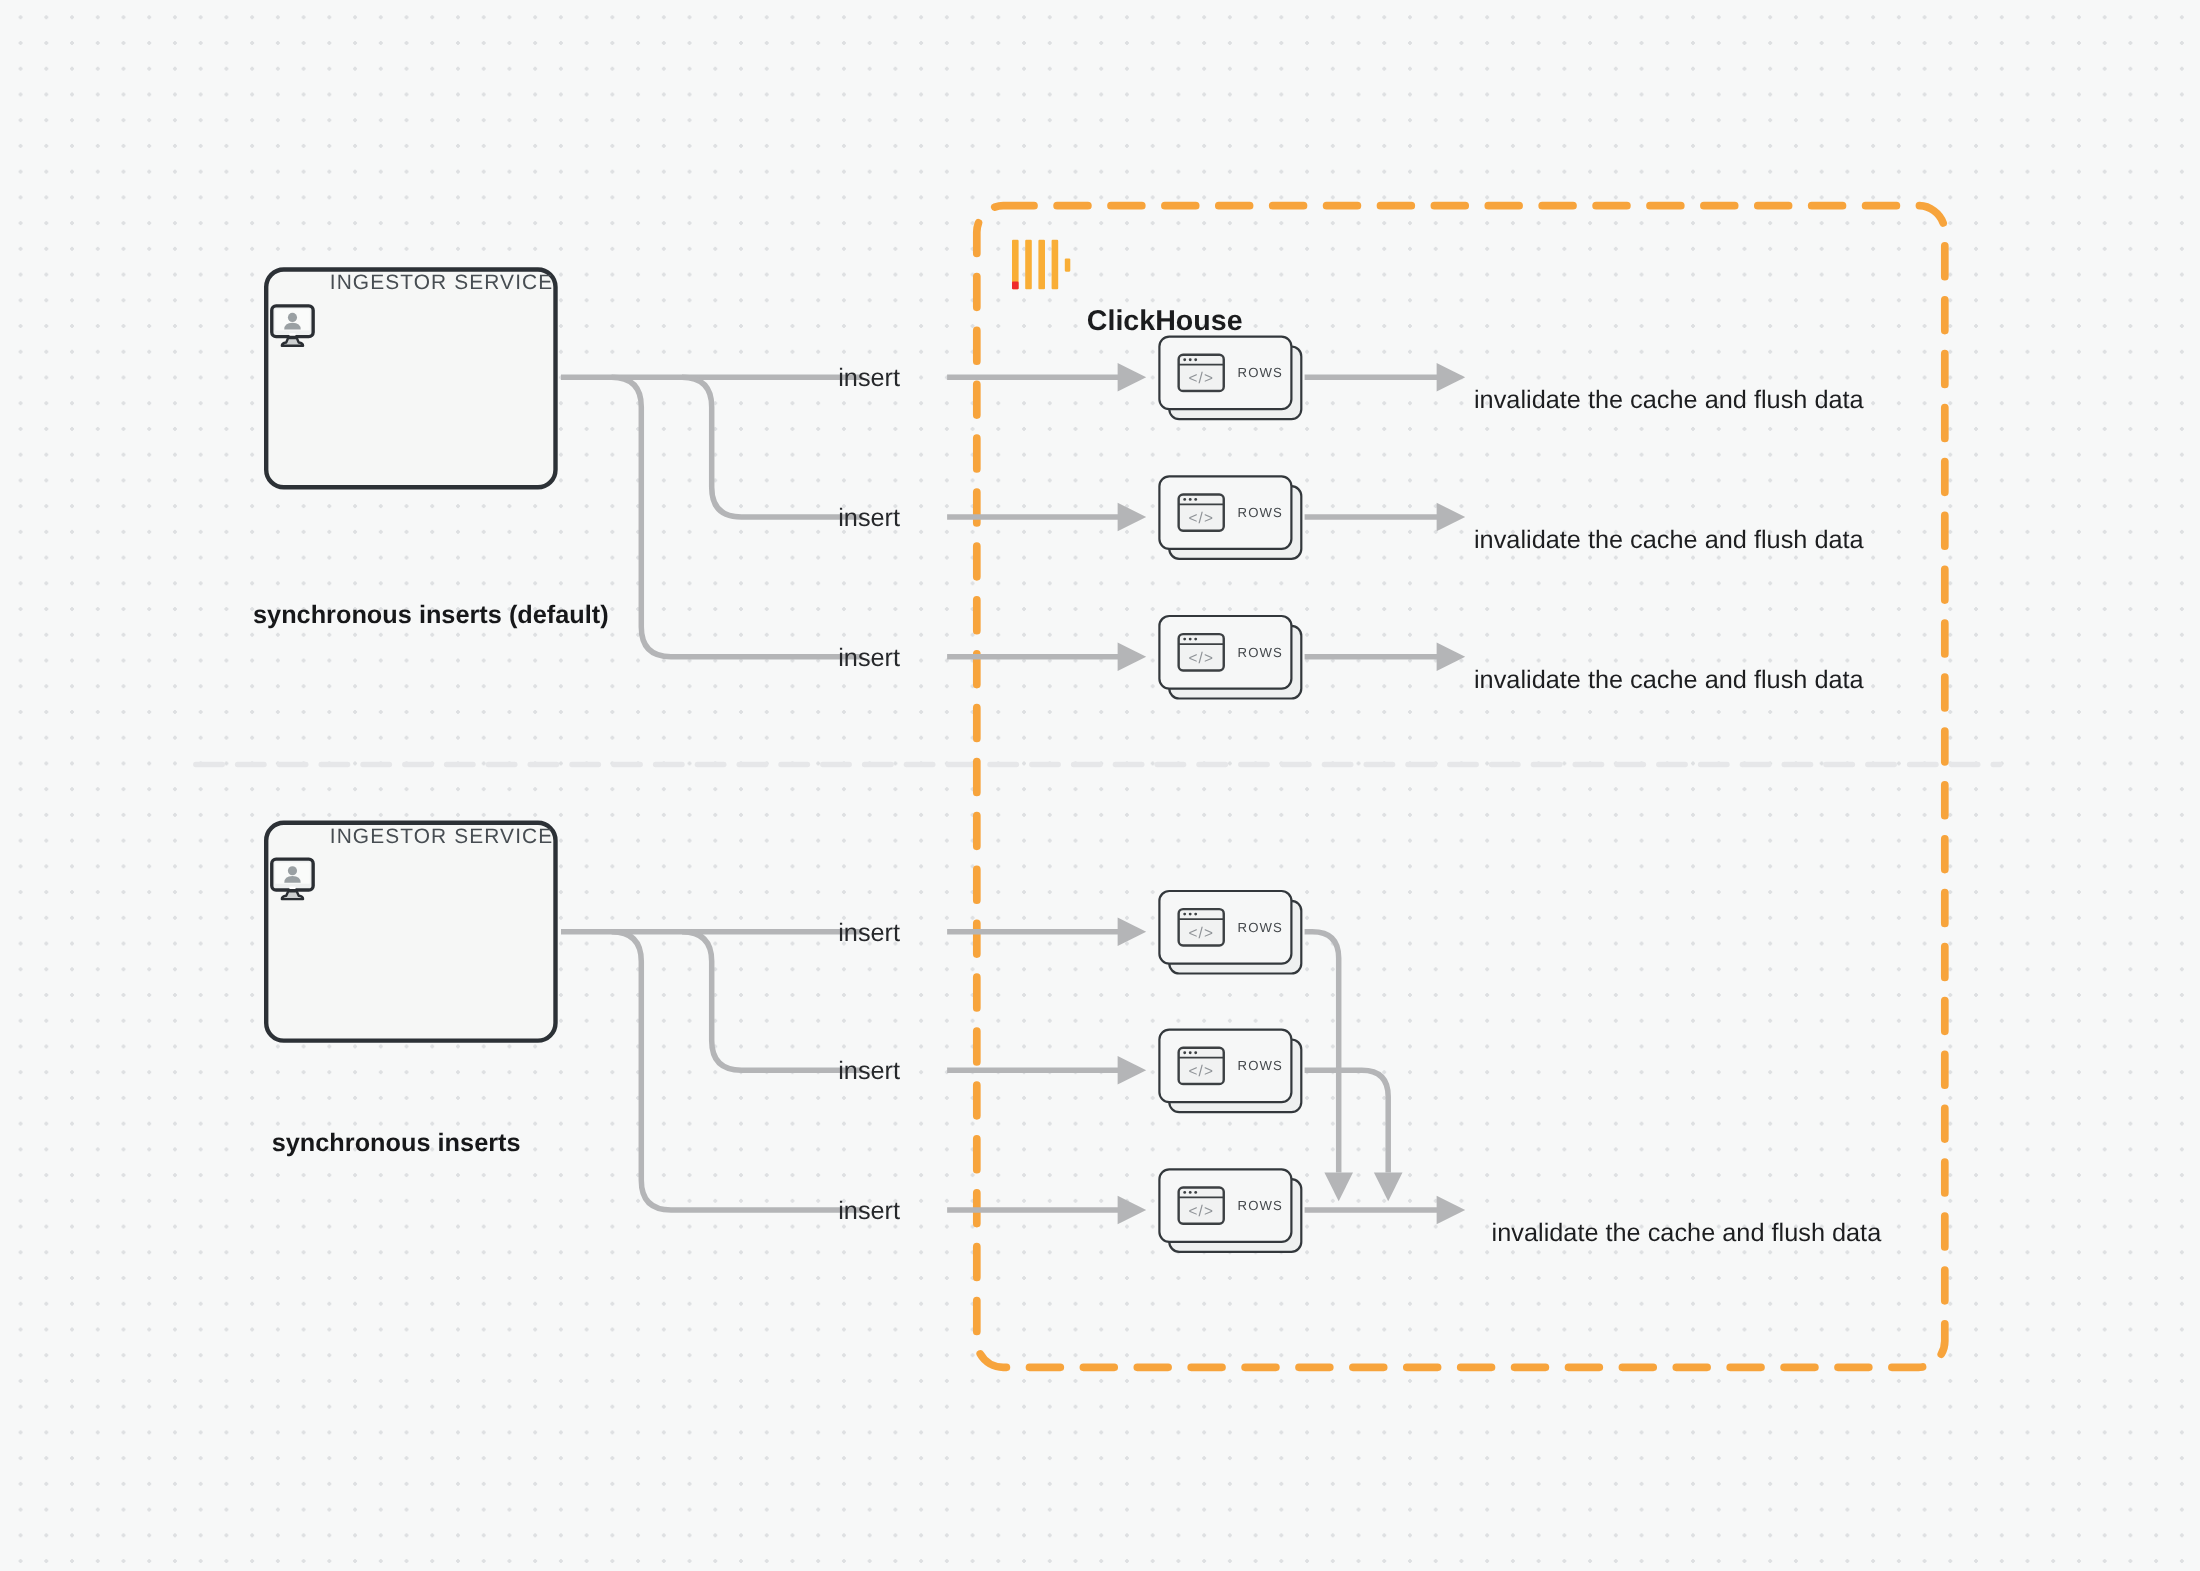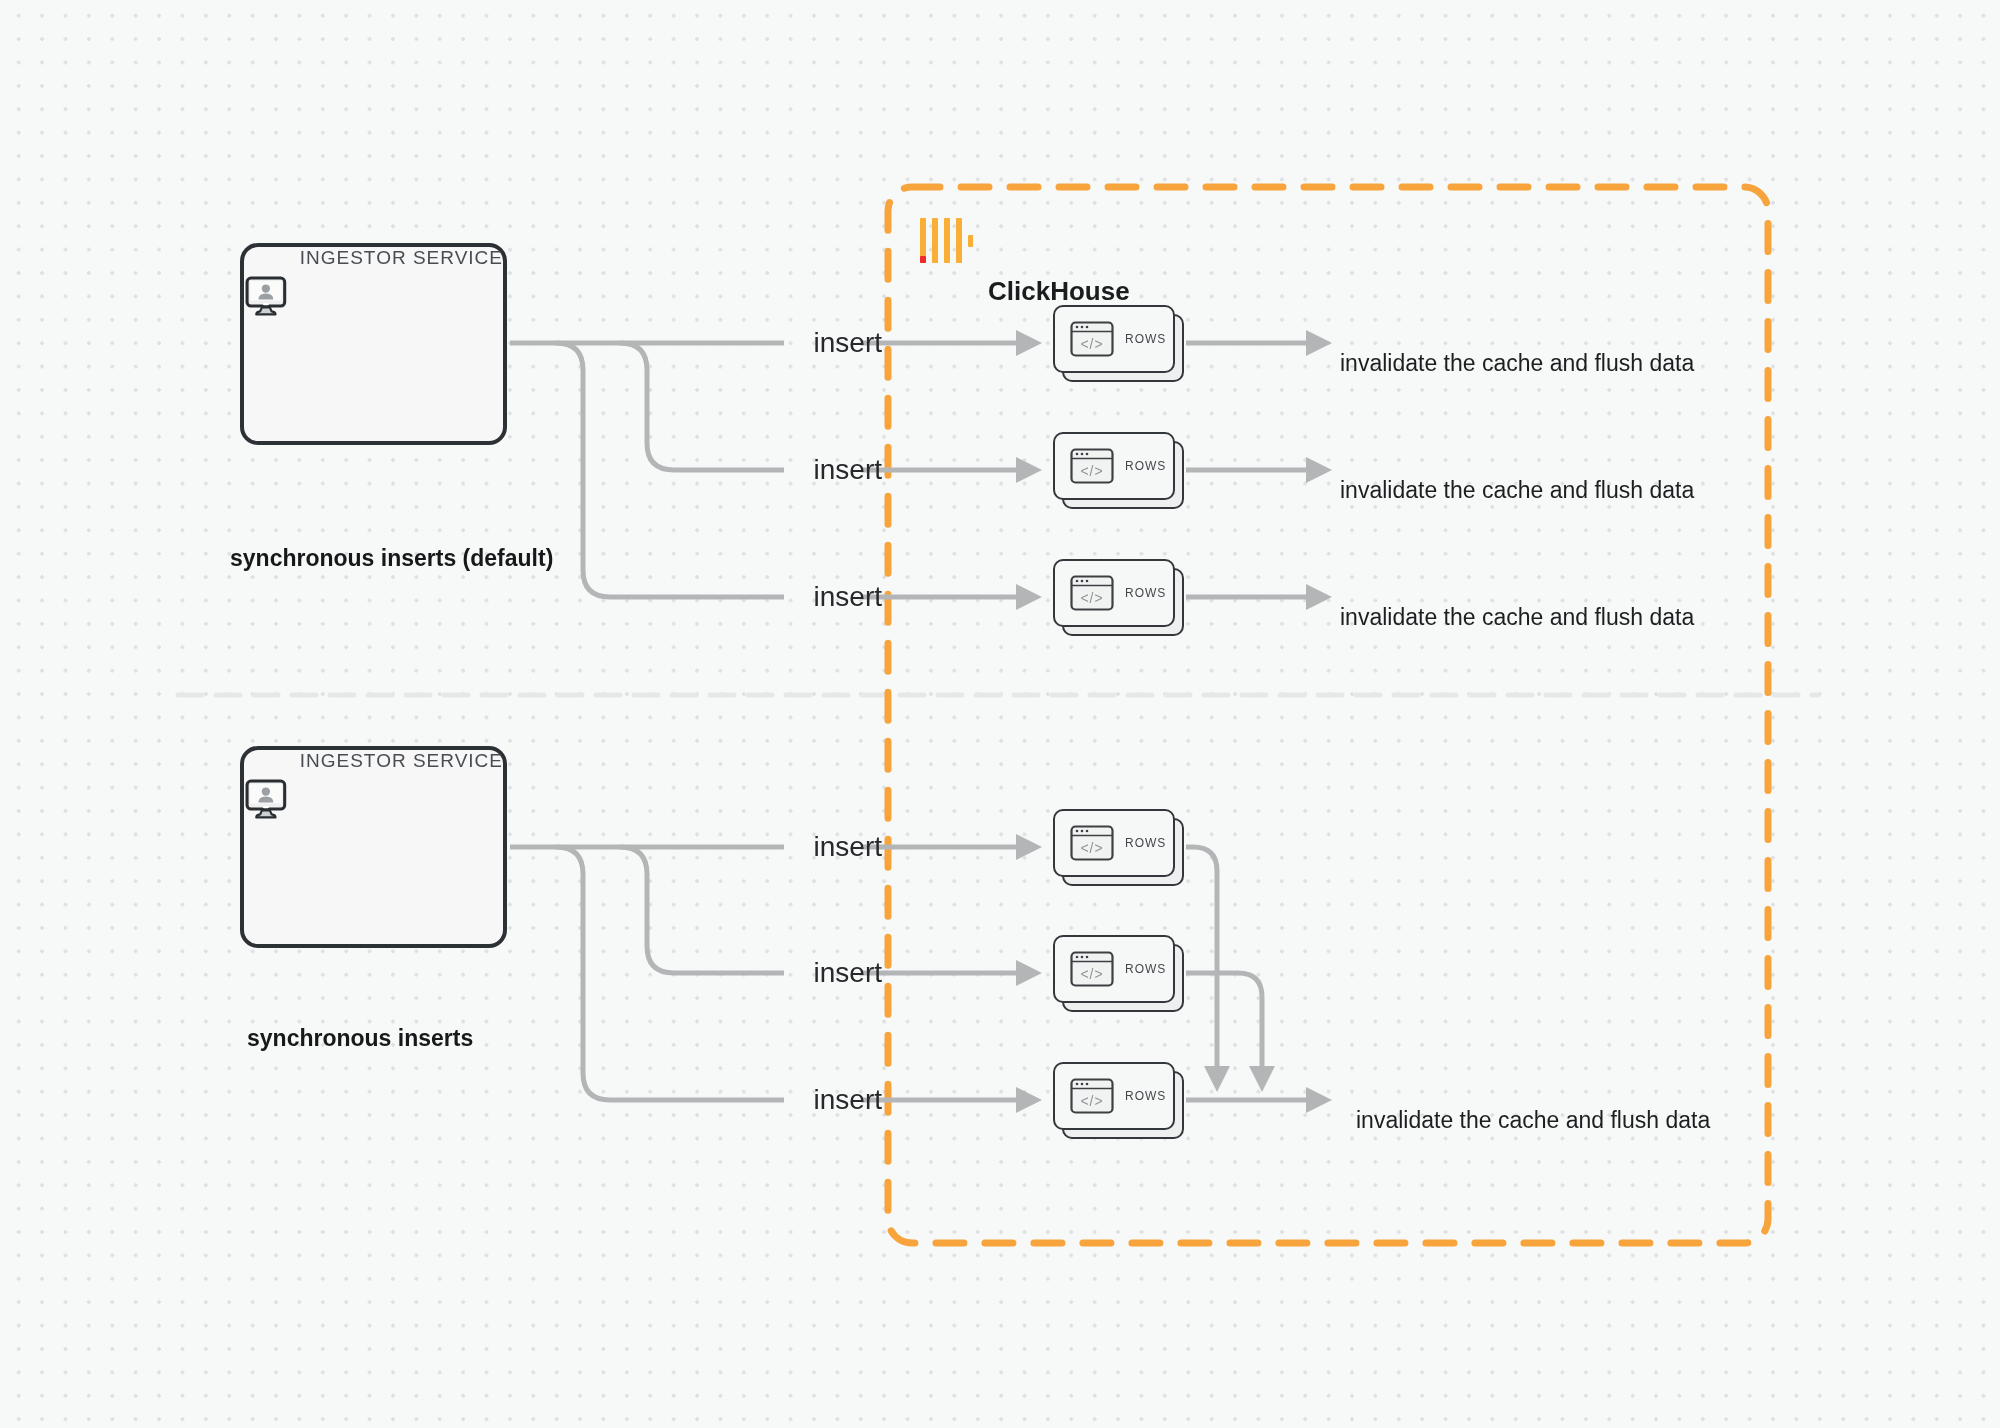--- a/index.html
+++ b/index.html
@@ -6,22 +6,22 @@
   #canvas{
     position:relative;width:2000px;height:1428px;overflow:hidden;
     background-color:#f7f8f8;
     background-image:radial-gradient(circle,#dee0e2 1.7px,rgba(0,0,0,0) 1.8px);
     background-size:23.4px 23.4px;background-position:7px 4px;
     font-family:"Liberation Sans","DejaVu Sans",sans-serif;
     color:#222;
   }
   .overlay{position:absolute;left:0;top:0;width:2000px;height:1428px;}
   .insert-lbl{
-    position:absolute;width:120px;text-align:right;
-    font-size:28px;line-height:30px;color:#26282b;white-space:nowrap;
+    position:absolute;width:120px;text-align:left;
+    font-size:23px;line-height:30px;color:#26282b;white-space:nowrap;
   }
   .result-lbl{
     position:absolute;font-size:23px;line-height:30px;color:#1d1e20;white-space:nowrap;margin-top:20px;
   }
   .caption{
     position:absolute;font-size:23px;line-height:30px;font-weight:bold;color:#17181a;white-space:nowrap;
   }
   .ingestor{
     position:absolute;width:267px;height:202px;box-sizing:border-box;
     background:#f6f7f6;border:4px solid #2c3136;border-radius:18px;

